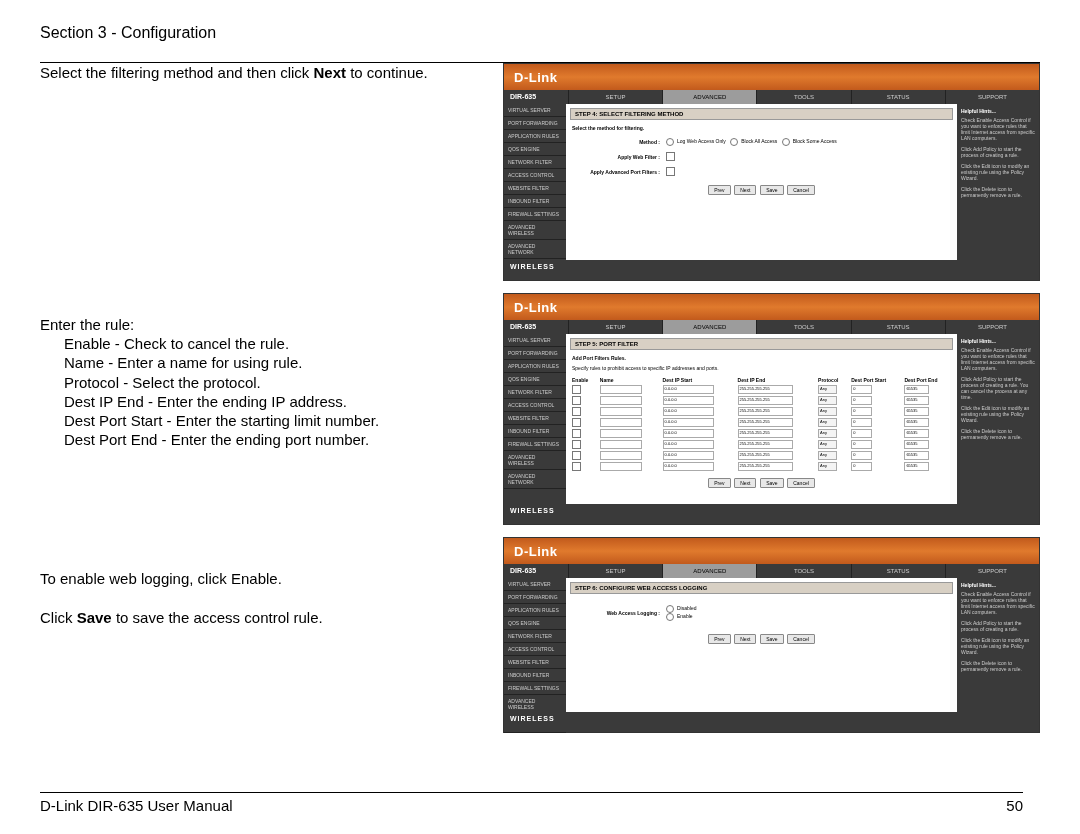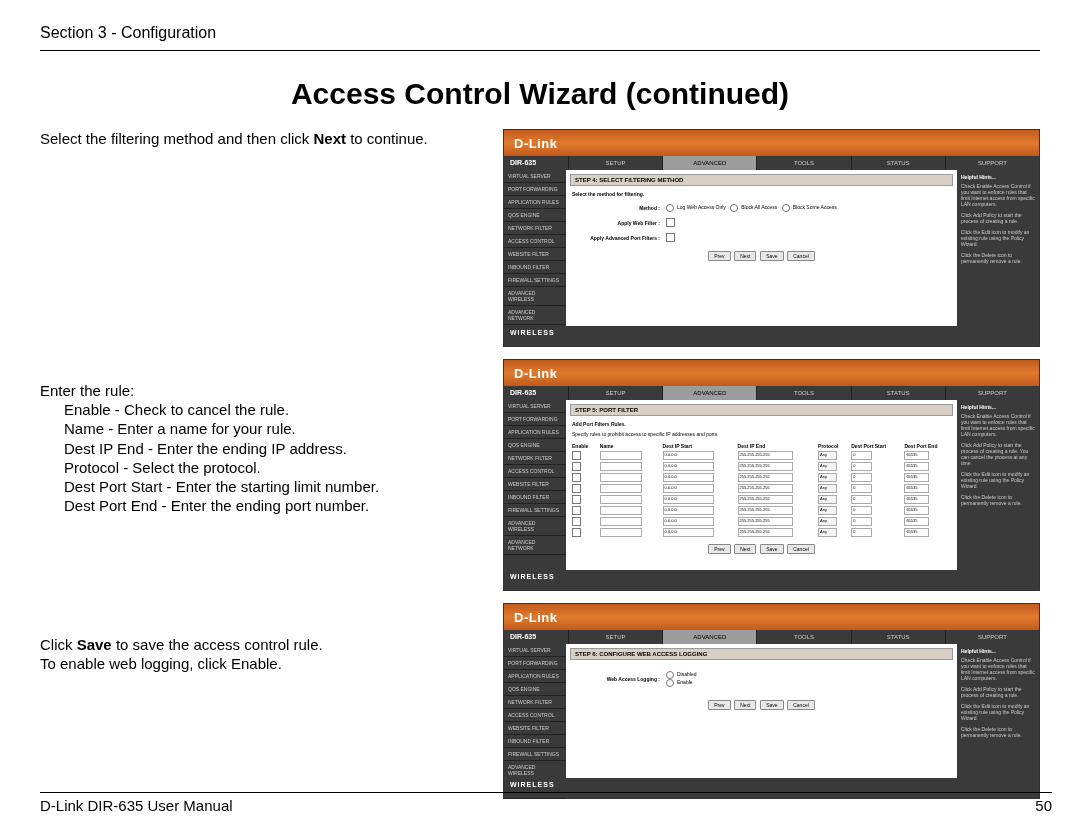--- a/index.html
+++ b/index.html
@@ -10,21 +10,21 @@
     width: 1080px;
     height: 834px;
     position: relative;
     color: #000;
   }
   .page {
     padding: 24px 40px 0 40px;
   }
   .header-line {
     font-size: 16px;
-    margin-bottom: 8px;
+    margin-bottom: 20px;
   }
   hr.rule {
     border: none;
     border-top: 1px solid #000;
     margin: 0;
   }
   h1.title {
     font-family: "Arial Narrow", Arial, sans-serif;
     font-stretch: condensed;
     font-weight: bold;
@@ -215,58 +215,57 @@
     font-weight: bold;
     padding-right: 6px;
   }
   .ss-radio-row .opts span { margin-right: 3px; }
   .ss-cb { display:inline-block; width:7px; height:7px; border:1px solid #777; background:#fff; vertical-align:middle; }
   .ss-rd { display:inline-block; width:6px; height:6px; border:1px solid #777; border-radius:50%; background:#fff; vertical-align:middle; margin-right:1px;}
   .footer {
     position: absolute;
     bottom: 20px;
     left: 40px;
-    right: 28px;
+    right: 57px;
   }
   .footer-row {
     display: flex;
     justify-content: space-between;
     font-size: 15px;
     margin-top: 4px;
   }
 </style>
 </head>
 <body>
 
 <div class="page">
   <div class="header-line">Section 3 - Configuration</div>
   <hr class="rule">
-  <h1 class="title">Access Control Wizard (continued)</h1>
 
   <div class="content">
     <div class="col-left">
       <div class="block first">
         <span>Select the filtering method and then click </span><b>Next</b><span> to continue.</span>
       </div>
       <div class="block second">
         <div>Enter the rule:</div>
         <div class="indent">
           <div>Enable - Check to cancel the rule.</div>
-          <div>Name - Enter a name for your rule.</div>
+          <div>Name - Enter a name for using rule.</div>
+          <div>Protocol - Select the protocol.</div>
           <div>Dest IP End - Enter the ending IP address.</div>
-          <div>Protocol - Select the protocol.</div>
           <div>Dest Port Start - Enter the starting limit number.</div>
           <div>Dest Port End - Enter the ending port number.</div>
         </div>
       </div>
       <div class="block">
+        <div style="margin-bottom:20px;">To enable web logging, click Enable.</div>
         <div>
           <span>Click </span><b>Save</b><span> to save the access control rule.</span>
         </div>
-        <div style="margin-bottom:20px;">To enable web logging, click Enable.</div>
       </div>
     </div>
 
     <div class="col-right">
 
       <div class="screenshot" style="height:216px;">
         <div class="ss-top">
             <span class="ss-logo">D-Link</span>
           </div>
         <div class="ss-nav">

